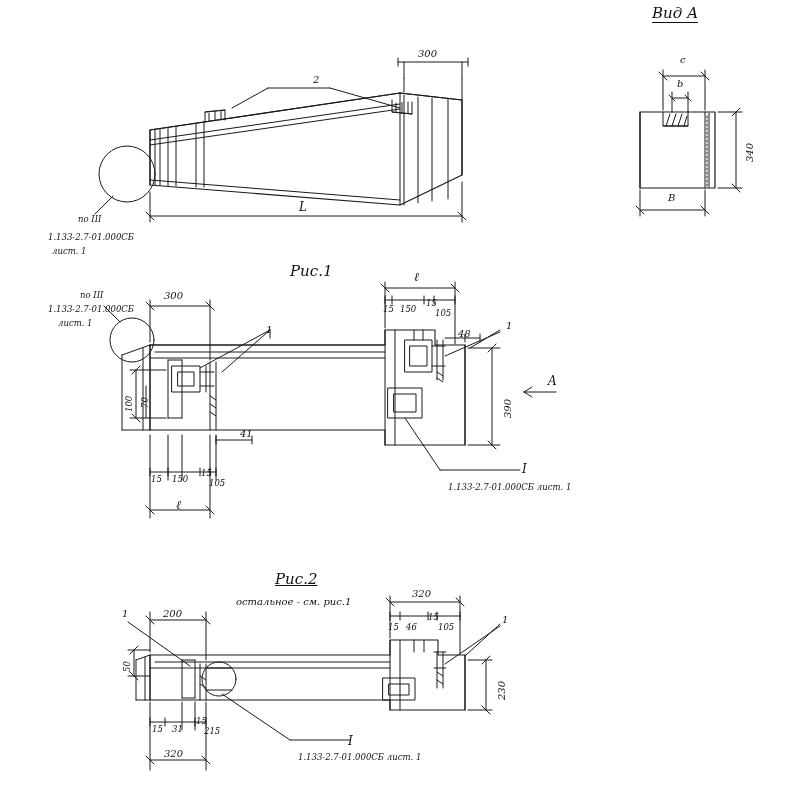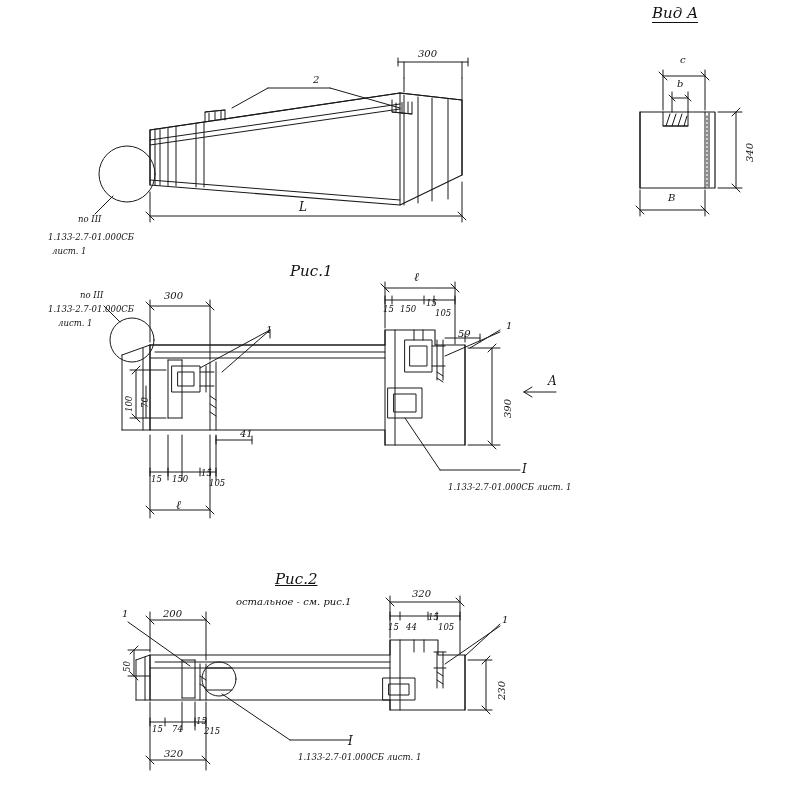--- a/index.html
+++ b/index.html
@@ -345,47 +345,47 @@
 <div class="lbl xs ital" style="left:48px;top:304px;">1.133-2.7-01.000СБ</div>
 <div class="lbl xs ital" style="left:58px;top:318px;">лист. 1</div>
 <div class="lbl sm ital" style="left:164px;top:290px;">300</div>
 <div class="lbl md ital" style="left:414px;top:270px;">ℓ</div>
 <div class="lbl xs ital" style="left:383px;top:304px;">15</div>
 <div class="lbl xs ital" style="left:400px;top:304px;">150</div>
 <div class="lbl xs ital" style="left:426px;top:298px;">15</div>
 <div class="lbl xs ital" style="left:435px;top:308px;">105</div>
 <div class="lbl sm ital" style="left:266px;top:324px;">1</div>
 <div class="lbl sm ital" style="left:506px;top:320px;">1</div>
-<div class="lbl sm ital" style="left:458px;top:328px;">59</div>
+<div class="lbl sm ital" style="left:458px;top:328px;">48</div>
 <div class="lbl sm ital rot90" style="left:502px;top:418px;">390</div>
 <div class="lbl md ital" style="left:548px;top:374px;">A</div>
 <div class="lbl sm ital" style="left:240px;top:428px;">41</div>
 <div class="lbl xs ital rot90" style="left:124px;top:412px;">100</div>
 <div class="lbl xs ital rot90" style="left:140px;top:408px;">70</div>
 <div class="lbl xs ital" style="left:151px;top:474px;">15</div>
 <div class="lbl xs ital" style="left:172px;top:474px;">150</div>
 <div class="lbl xs ital" style="left:201px;top:468px;">15</div>
 <div class="lbl xs ital" style="left:209px;top:478px;">105</div>
 <div class="lbl md ital" style="left:176px;top:498px;">ℓ</div>
 <div class="lbl md ital" style="left:522px;top:462px;">I</div>
 <div class="lbl xs ital" style="left:448px;top:482px;">1.133-2.7-01.000СБ    лист. 1</div>
 
 <div class="lbl lg ital" style="left:275px;top:570px;text-decoration:underline;">Рис.2</div>
 <div class="lbl sm ital" style="left:236px;top:596px;">остальное - см. рис.1</div>
 <div class="lbl sm ital" style="left:122px;top:608px;">1</div>
 <div class="lbl sm ital" style="left:163px;top:608px;">200</div>
 <div class="lbl sm ital" style="left:412px;top:588px;">320</div>
 <div class="lbl xs ital" style="left:388px;top:622px;">15</div>
-<div class="lbl xs ital" style="left:406px;top:622px;">44</div>
+<div class="lbl xs ital" style="left:406px;top:622px;">46</div>
 <div class="lbl xs ital" style="left:428px;top:612px;">15</div>
 <div class="lbl xs ital" style="left:438px;top:622px;">105</div>
 <div class="lbl sm ital" style="left:502px;top:614px;">1</div>
 <div class="lbl xs ital rot90" style="left:122px;top:672px;">50</div>
 <div class="lbl sm ital rot90" style="left:496px;top:700px;">230</div>
 <div class="lbl xs ital" style="left:152px;top:724px;">15</div>
-<div class="lbl xs ital" style="left:172px;top:724px;">74</div>
+<div class="lbl xs ital" style="left:172px;top:724px;">31</div>
 <div class="lbl xs ital" style="left:196px;top:716px;">15</div>
 <div class="lbl xs ital" style="left:204px;top:726px;">215</div>
 <div class="lbl sm ital" style="left:164px;top:748px;">320</div>
 <div class="lbl md ital" style="left:348px;top:734px;">I</div>
 <div class="lbl xs ital" style="left:298px;top:752px;">1.133-2.7-01.000СБ    лист. 1</div>
 
 </div>
 
 </body></html>

